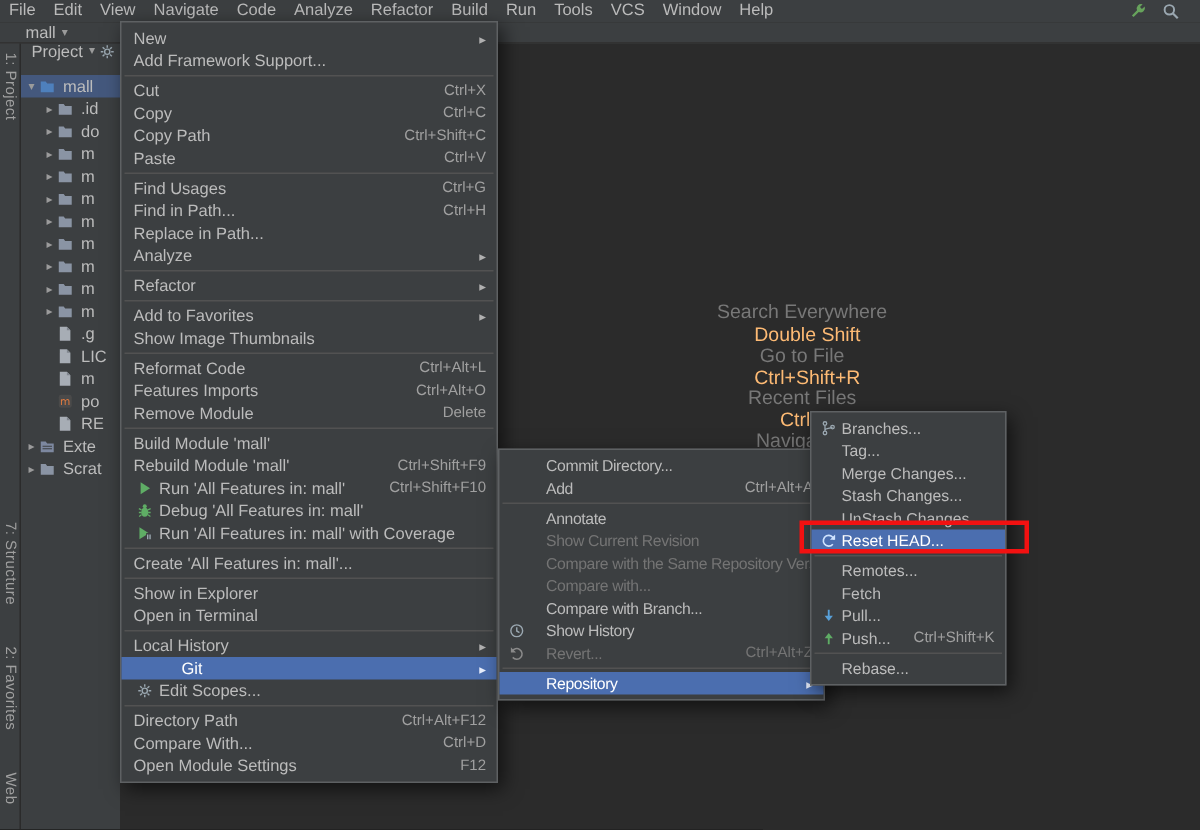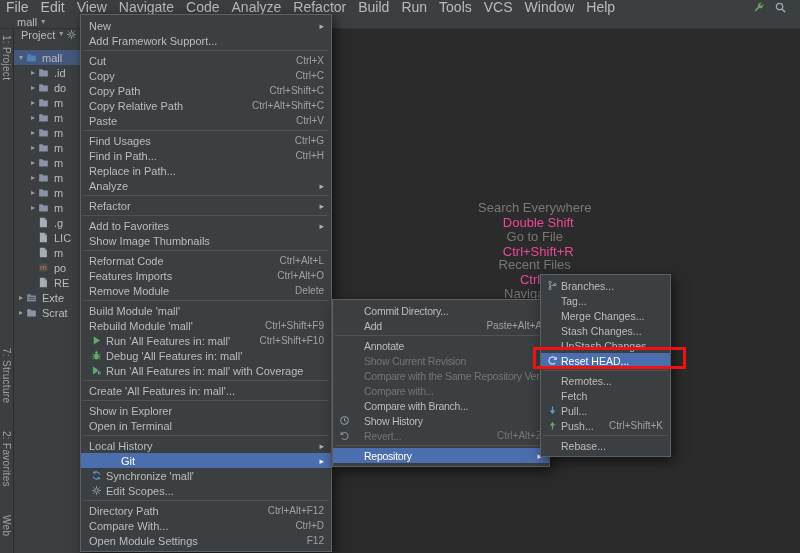--- a/index.html
+++ b/index.html
@@ -1,21 +1,21 @@
 <!DOCTYPE html>
 <html><head>
 <meta charset="utf-8">
 <style>
   *{margin:0;padding:0;box-sizing:border-box;}
   html,body{background:#1e1e1e;}
   body{font-family:"Liberation Sans",sans-serif;}
   #app{position:relative;width:800px;height:553px;background:#2b2b2b;overflow:hidden;color:#bcbcbc;}
 
   
-  #menubar{position:absolute;left:0;top:0;width:800px;height:15px;background:#3c3f41;display:flex;align-items:center;font-size:14px;color:#bbbbbb;z-index:5;}
+  #menubar{position:absolute;left:0;top:0;width:800px;height:15px;background:#3c3f41;display:flex;align-items:center;font-size:11px;color:#bbbbbb;z-index:5;}
   #menubar .mb{padding:0 6px;line-height:15px;white-space:nowrap;}
   #topicons{position:absolute;left:752px;top:1px;display:flex;gap:9px;z-index:6;}
   #topicons span{display:inline-flex;align-items:center;}
 
   
   #navbar{position:absolute;left:0;top:15px;width:800px;height:14px;background:#3c3f41;border-bottom:1px solid #323232;display:flex;align-items:center;font-size:11px;z-index:4;padding-left:17px;}
   .nb-caret{color:#9b9b9b;font-size:8px;margin-left:4px;}
 
   
   .stripe{position:absolute;left:0;top:29px;width:14px;height:524px;background:#3c3f41;border-right:1px solid #2b2b2b;z-index:4;}
@@ -30,21 +30,21 @@
   .trow.ind1{padding-left:14px;}
   .trow.sel{background:rgba(75,110,175,.55);}
   .trow .arr{width:10px;flex:0 0 10px;font-size:8px;color:#9b9b9b;text-align:center;}
   .trow .tic{width:13px;flex:0 0 13px;display:inline-flex;align-items:center;}
   .trow .tlbl{padding-left:3px;overflow:hidden;}
 
   
   #editor{position:absolute;left:80px;top:29px;width:720px;height:524px;background:#2b2b2b;z-index:1;}
   #tips{position:absolute;left:478px;top:200px;z-index:2;font-size:13px;}
   .tipline{height:28.5px;display:flex;align-items:center;color:#787878;white-space:nowrap;flex-direction:column;}
-  .tipline .tsc{color:#ec4899;margin-left:7px;}
+  .tipline .tsc{color:#fdba74;margin-left:7px;}
 
   
   .menu{position:absolute;background:#3c3f41;border:1px solid #5e6163;box-shadow:3px 4px 12px rgba(0,0,0,.6);padding:3px 0;}
   #ctx{left:80px;top:14px;width:252px;z-index:10;font-size:11px;}
   #gitmenu{left:332px;top:299px;width:218px;z-index:11;font-size:10.5px;}
   #gitmenu .lbl{letter-spacing:-0.25px;margin-left:11px;}
   #repomenu{left:540px;top:274px;width:131px;z-index:12;font-size:10.5px;}
   .mi{height:15px;display:flex;align-items:center;padding:0 7px 0 8px;white-space:nowrap;}
   #gitmenu .mi,#repomenu .mi{padding-left:4px;}
   .ic{display:inline-flex;align-items:center;justify-content:center;width:14px;flex:0 0 14px;margin-right:3px;}
@@ -325,24 +325,20 @@
       </div>
       <div class="mi">
         <span class="lbl">Copy</span>
         <span class="sc">Ctrl+C</span>
       </div>
       <div class="mi">
         <span class="lbl">Copy Path</span>
         <span class="sc">Ctrl+Shift+C</span>
       </div>
       <div class="mi">
-        <span class="lbl">Copy Relative Path</span>
-        <span class="sc">Ctrl+Alt+Shift+C</span>
-      </div>
-      <div class="mi">
         <span class="lbl">Paste</span>
         <span class="sc">Ctrl+V</span>
       </div>
       <div class="sep"></div>
       <div class="mi">
         <span class="lbl">Find Usages</span>
         <span class="sc">Ctrl+G</span>
       </div>
       <div class="mi">
         <span class="lbl">Find in Path...</span>
@@ -434,30 +430,20 @@
         <span class="lbl">Local History</span>
         <span class="sub">▸</span>
       </div>
       <div class="mi sel">
         <span class="lbl">Git</span>
         <span class="sub">▸</span>
       </div>
       <div class="mi">
         <span class="ic">
           <svg width="11" height="11" viewBox="0 0 14 14">
-            <path d="M11.5 5.5A5 5 0 0 0 3.2 4M2.5 8.5A5 5 0 0 0 10.8 10" fill="none" stroke="#58a0d8" stroke-width="1.3"></path>
-            <path d="M3 1.2v3.4h3.4z" fill="#58a0d8"></path>
-            <path d="M11 12.8V9.4H7.6z" fill="#58a0d8"></path>
-          </svg>
-        </span>
-        <span class="lbl">Synchronize 'mall'</span>
-      </div>
-      <div class="mi">
-        <span class="ic">
-          <svg width="11" height="11" viewBox="0 0 14 14">
             <circle cx="7" cy="7" r="2.2" fill="none" stroke="#9aa7b0" stroke-width="1.2"></circle>
             <path d="M7 1.5v2.2M7 10.3v2.2M1.5 7h2.2M10.3 7h2.2M3.1 3.1l1.6 1.6M9.3 9.3l1.6 1.6M10.9 3.1L9.3 4.7M4.7 9.3l-1.6 1.6" stroke="#9aa7b0" stroke-width="1.2"></path>
           </svg>
         </span>
         <span class="lbl">Edit Scopes...</span>
       </div>
       <div class="sep"></div>
       <div class="mi">
         <span class="lbl">Directory Path</span>
         <span class="sc">Ctrl+Alt+F12</span>
@@ -472,21 +458,21 @@
       </div>
     </div>
   <div id="gitmenu" class="menu">
       <div class="mi">
         <span class="ic"></span>
         <span class="lbl">Commit Directory...</span>
       </div>
       <div class="mi">
         <span class="ic"></span>
         <span class="lbl">Add</span>
-        <span class="sc">Paste+Alt+A</span>
+        <span class="sc">Ctrl+Alt+A</span>
       </div>
       <div class="sep"></div>
       <div class="mi">
         <span class="ic"></span>
         <span class="lbl">Annotate</span>
       </div>
       <div class="mi dis">
         <span class="ic"></span>
         <span class="lbl">Show Current Revision</span>
       </div>

